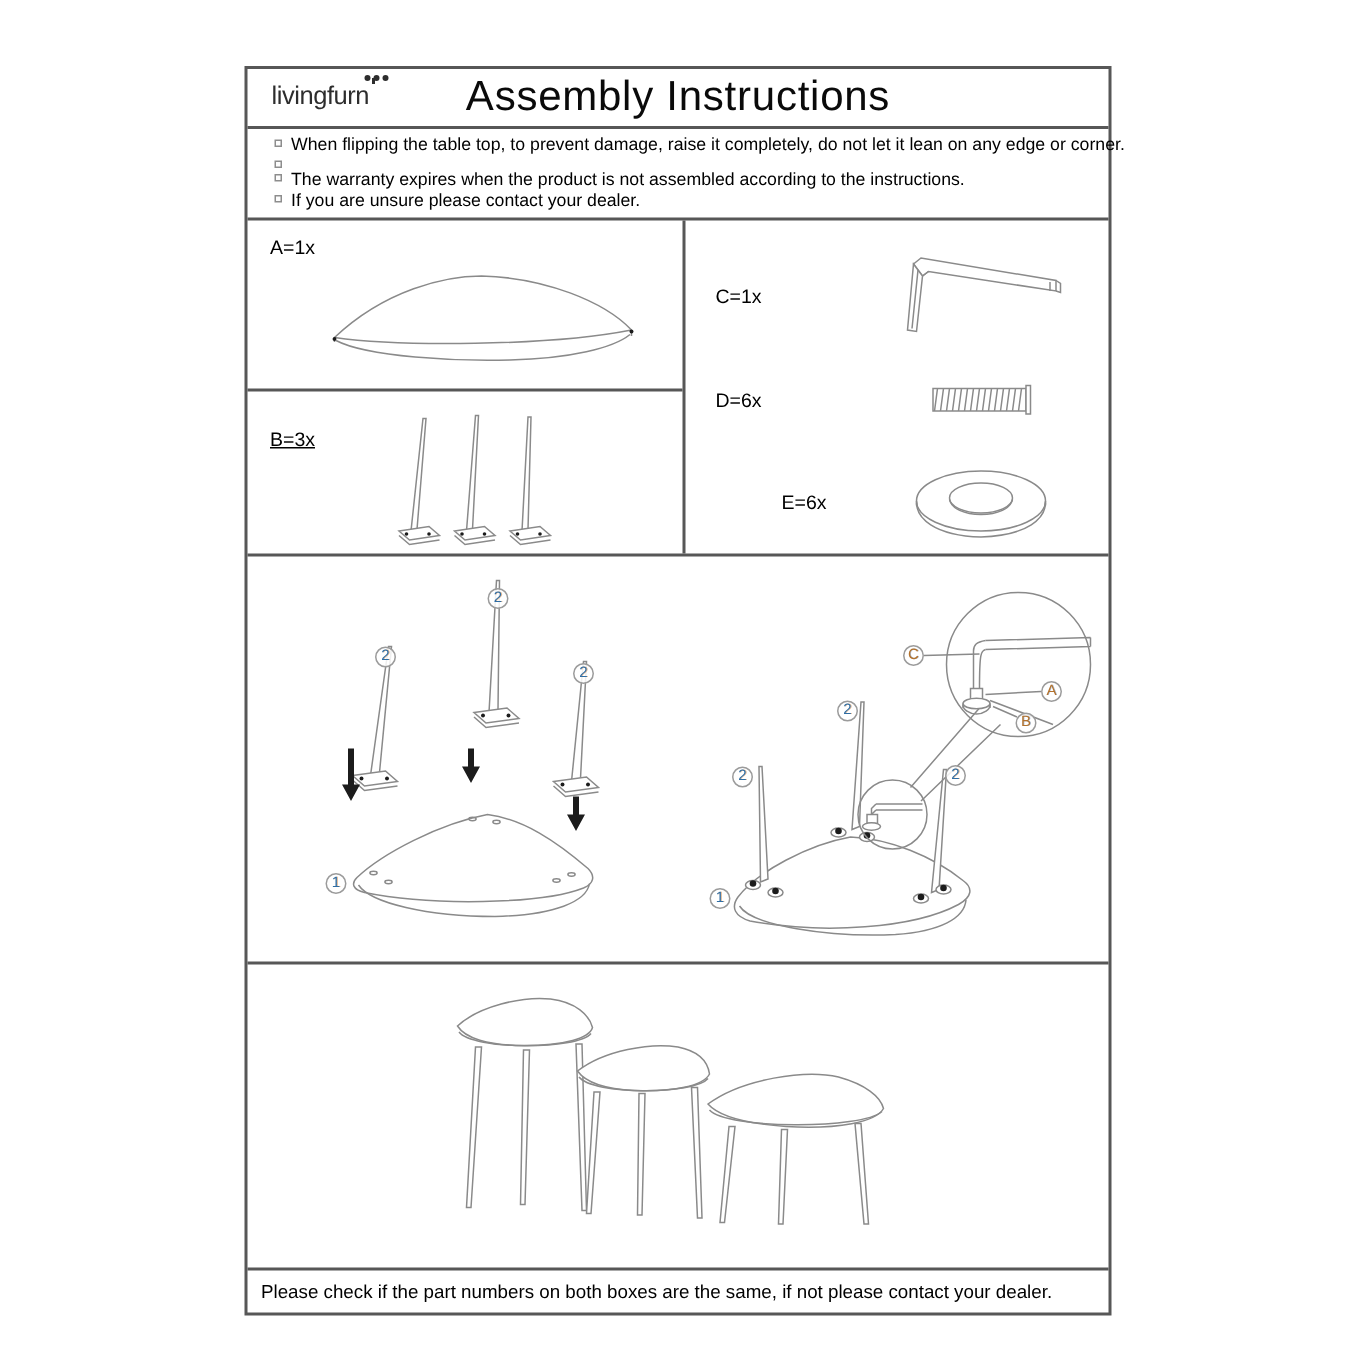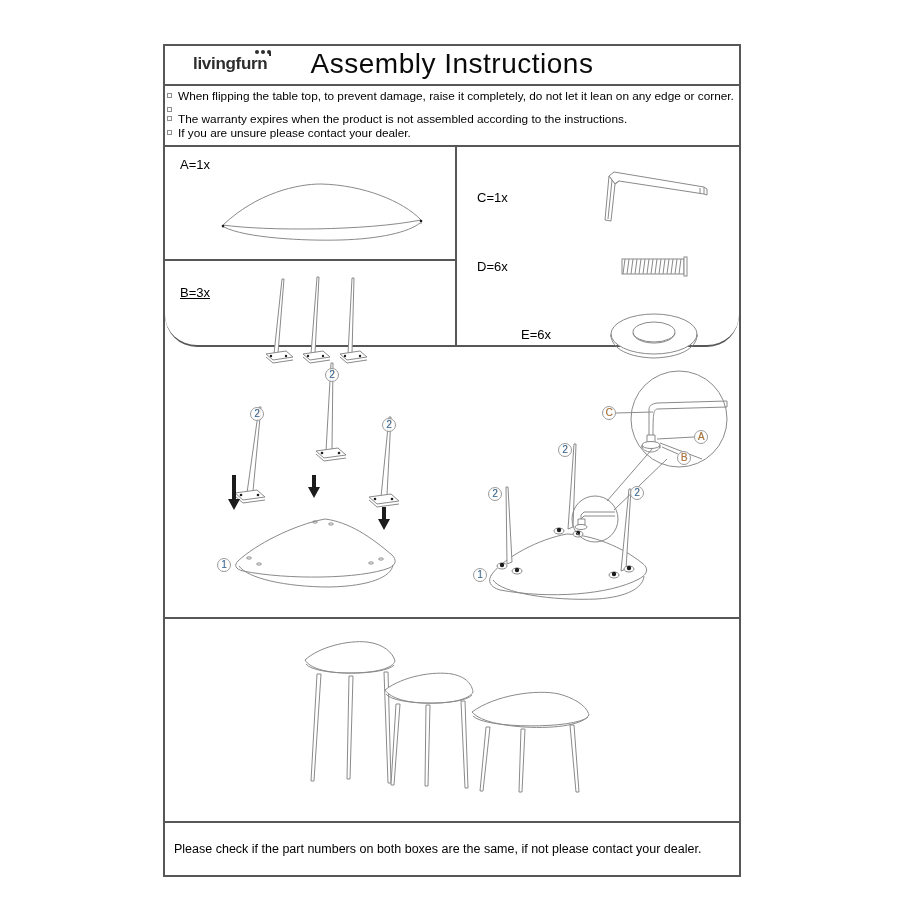--- a/index.html
+++ b/index.html
@@ -10,37 +10,37 @@
     --line:#8a8a8a;
   }
   *{margin:0;padding:0;box-sizing:border-box;}
   body{background:#ffffff;font-family:"Liberation Sans",sans-serif;color:var(--ink);}
   .page{position:relative;width:912px;height:912px;background:#fff;overflow:hidden;}
   .document{position:absolute;left:163px;top:44px;width:578px;height:833px;
     border:2px solid var(--border);display:flex;flex-direction:column;background:#fff;}
 
   
   .header{height:40px;border-bottom:2px solid var(--border);position:relative;flex:none;}
-  .logo{position:absolute;left:28px;top:8px;font-size:17px;font-weight:700;
+  .logo{position:absolute;left:16px;top:8px;font-size:17px;font-weight:400;
     letter-spacing:-0.3px;color:#2d2d2d;}
   .logo-dots{position:absolute;left:62px;top:-4px;display:flex;gap:2px;}
   .logo-dots i{width:4px;height:4px;border-radius:50%;background:#2d2d2d;display:block;}
   .logo-tm{position:absolute;right:-4px;top:-2px;width:2px;height:4px;background:#2d2d2d;}
   .title{position:absolute;left:0;right:0;top:2px;text-align:center;font-size:28px;
     font-weight:400;color:#0a0a0a;letter-spacing:0.5px;}
 
   
-  .warnings{height:61px;border-bottom:2px solid var(--border);padding:3px 6px 0 0;flex:none;}
+  .warnings{height:61px;border-bottom:2px solid var(--border);padding:3px 6px 0 16px;flex:none;}
   .warn-row{display:flex;align-items:flex-start;font-size:11.8px;line-height:14.2px;
     white-space:nowrap;color:#000;}
   .warn-bullet{flex:none;width:5px;height:5px;border:1px solid #8d8d8d;margin:4px 6px 0 2px;
     background:#fdfdfd;}
 
   
-  .parts{height:200px;border-bottom:2px solid var(--border);display:flex;flex:none;border-radius:32px;}
+  .parts{height:224px;border-bottom:2px solid var(--border);display:flex;flex:none;}
   .parts-left{width:292px;border-right:2px solid var(--border);display:flex;flex-direction:column;}
   .box-a{height:114px;border-bottom:2px solid var(--border);position:relative;}
   .box-b{flex:1;position:relative;}
   .parts-right{flex:1;position:relative;text-align:center;}
   .part-label{position:absolute;font-size:13px;color:#000;}
   .abs{position:absolute;}
 
   
   .assembly{height:272px;border-bottom:2px solid var(--border);position:relative;flex:none;}
   .diagram-left{position:absolute;left:0;top:0;width:292px;height:272px;}

